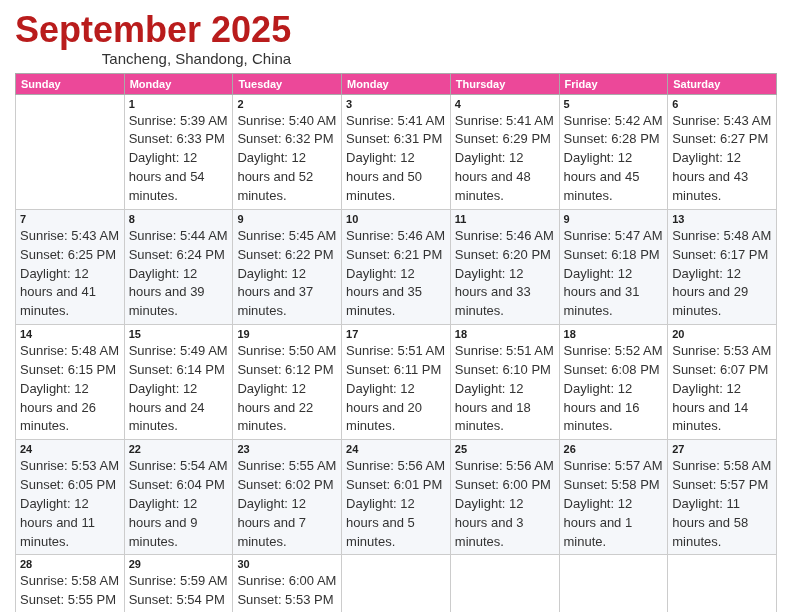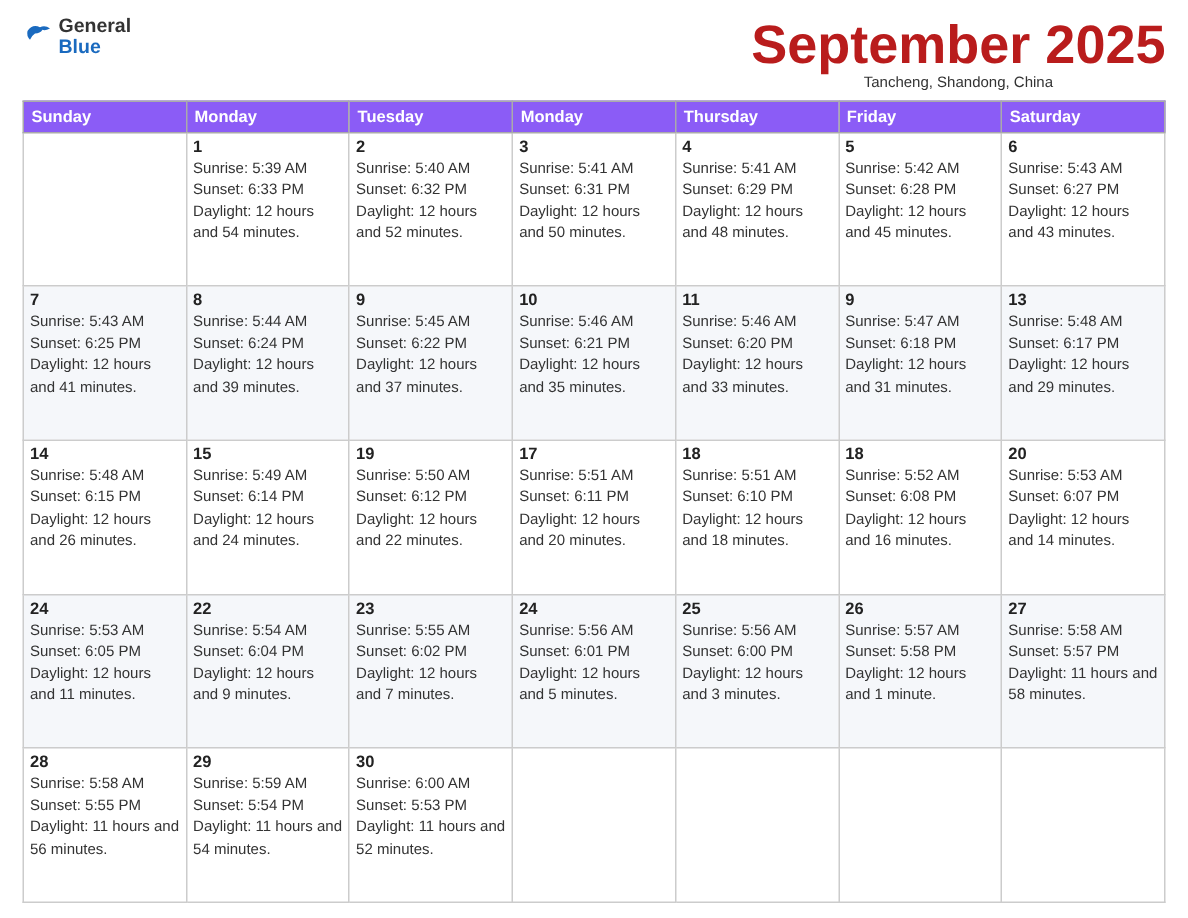--- a/index.html
+++ b/index.html
@@ -45,33 +45,32 @@
     .title-block {
       text-align: right;
     }
     .title-block h1 {
       font-size: 36px;
       font-weight: bold;
       color: #b91c1c;
       line-height: 1.1;
     }
     .title-block h2 {
-      font-size: 10px;
+      font-size: 15px;
       font-weight: normal;
       color: #333;
-      text-align: center;
     }
     .calendar {
       width: 100%;
       border-collapse: collapse;
       flex: 1;
       font-size: 9px;
     }
     .calendar th {
-      background: #8b5cf6;
+      background: #ec4899;
       color: #fff;
       text-align: left;
       padding: 4px 5px;
       font-size: 11px;
       font-weight: bold;
       border: 1px solid #aaa;
     }
     .calendar td {
       border: 1px solid #ccc;
       vertical-align: top;
@@ -84,41 +83,32 @@
     }
     .day-num {
       font-size: 11px;
       font-weight: bold;
       color: #222;
       display: block;
       margin-bottom: 2px;
     }
     .day-info {
       color: #333;
-      font-size: 10px;
+      font-size: 13px;
       line-height: 1.45;
     }
     .empty-cell {
       background: #fff !important;
     }
   </style>
 </head>
 <body>
 
 <div class="page">
   <div class="header">
-    <div class="logo">
-      <svg class="logo-bird" viewBox="0 0 24 24">
-        <path d="M4 8 Q8 2 14 5 Q18 3 22 6 Q18 8 16 7 Q14 10 10 10 Q7 12 6 15 Q3 12 4 8Z" fill="#1a6abf"></path>
-      </svg>
-      <div class="logo-text">
-        <span class="general">General</span>
-        <span class="blue">Blue</span>
-      </div>
-    </div>
     <div class="title-block">
       <h1>September 2025</h1>
       <h2>Tancheng, Shandong, China</h2>
     </div>
   </div>
 
   <table class="calendar">
     <thead>
       <tr id="header-row">
       <th>Sunday</th>

